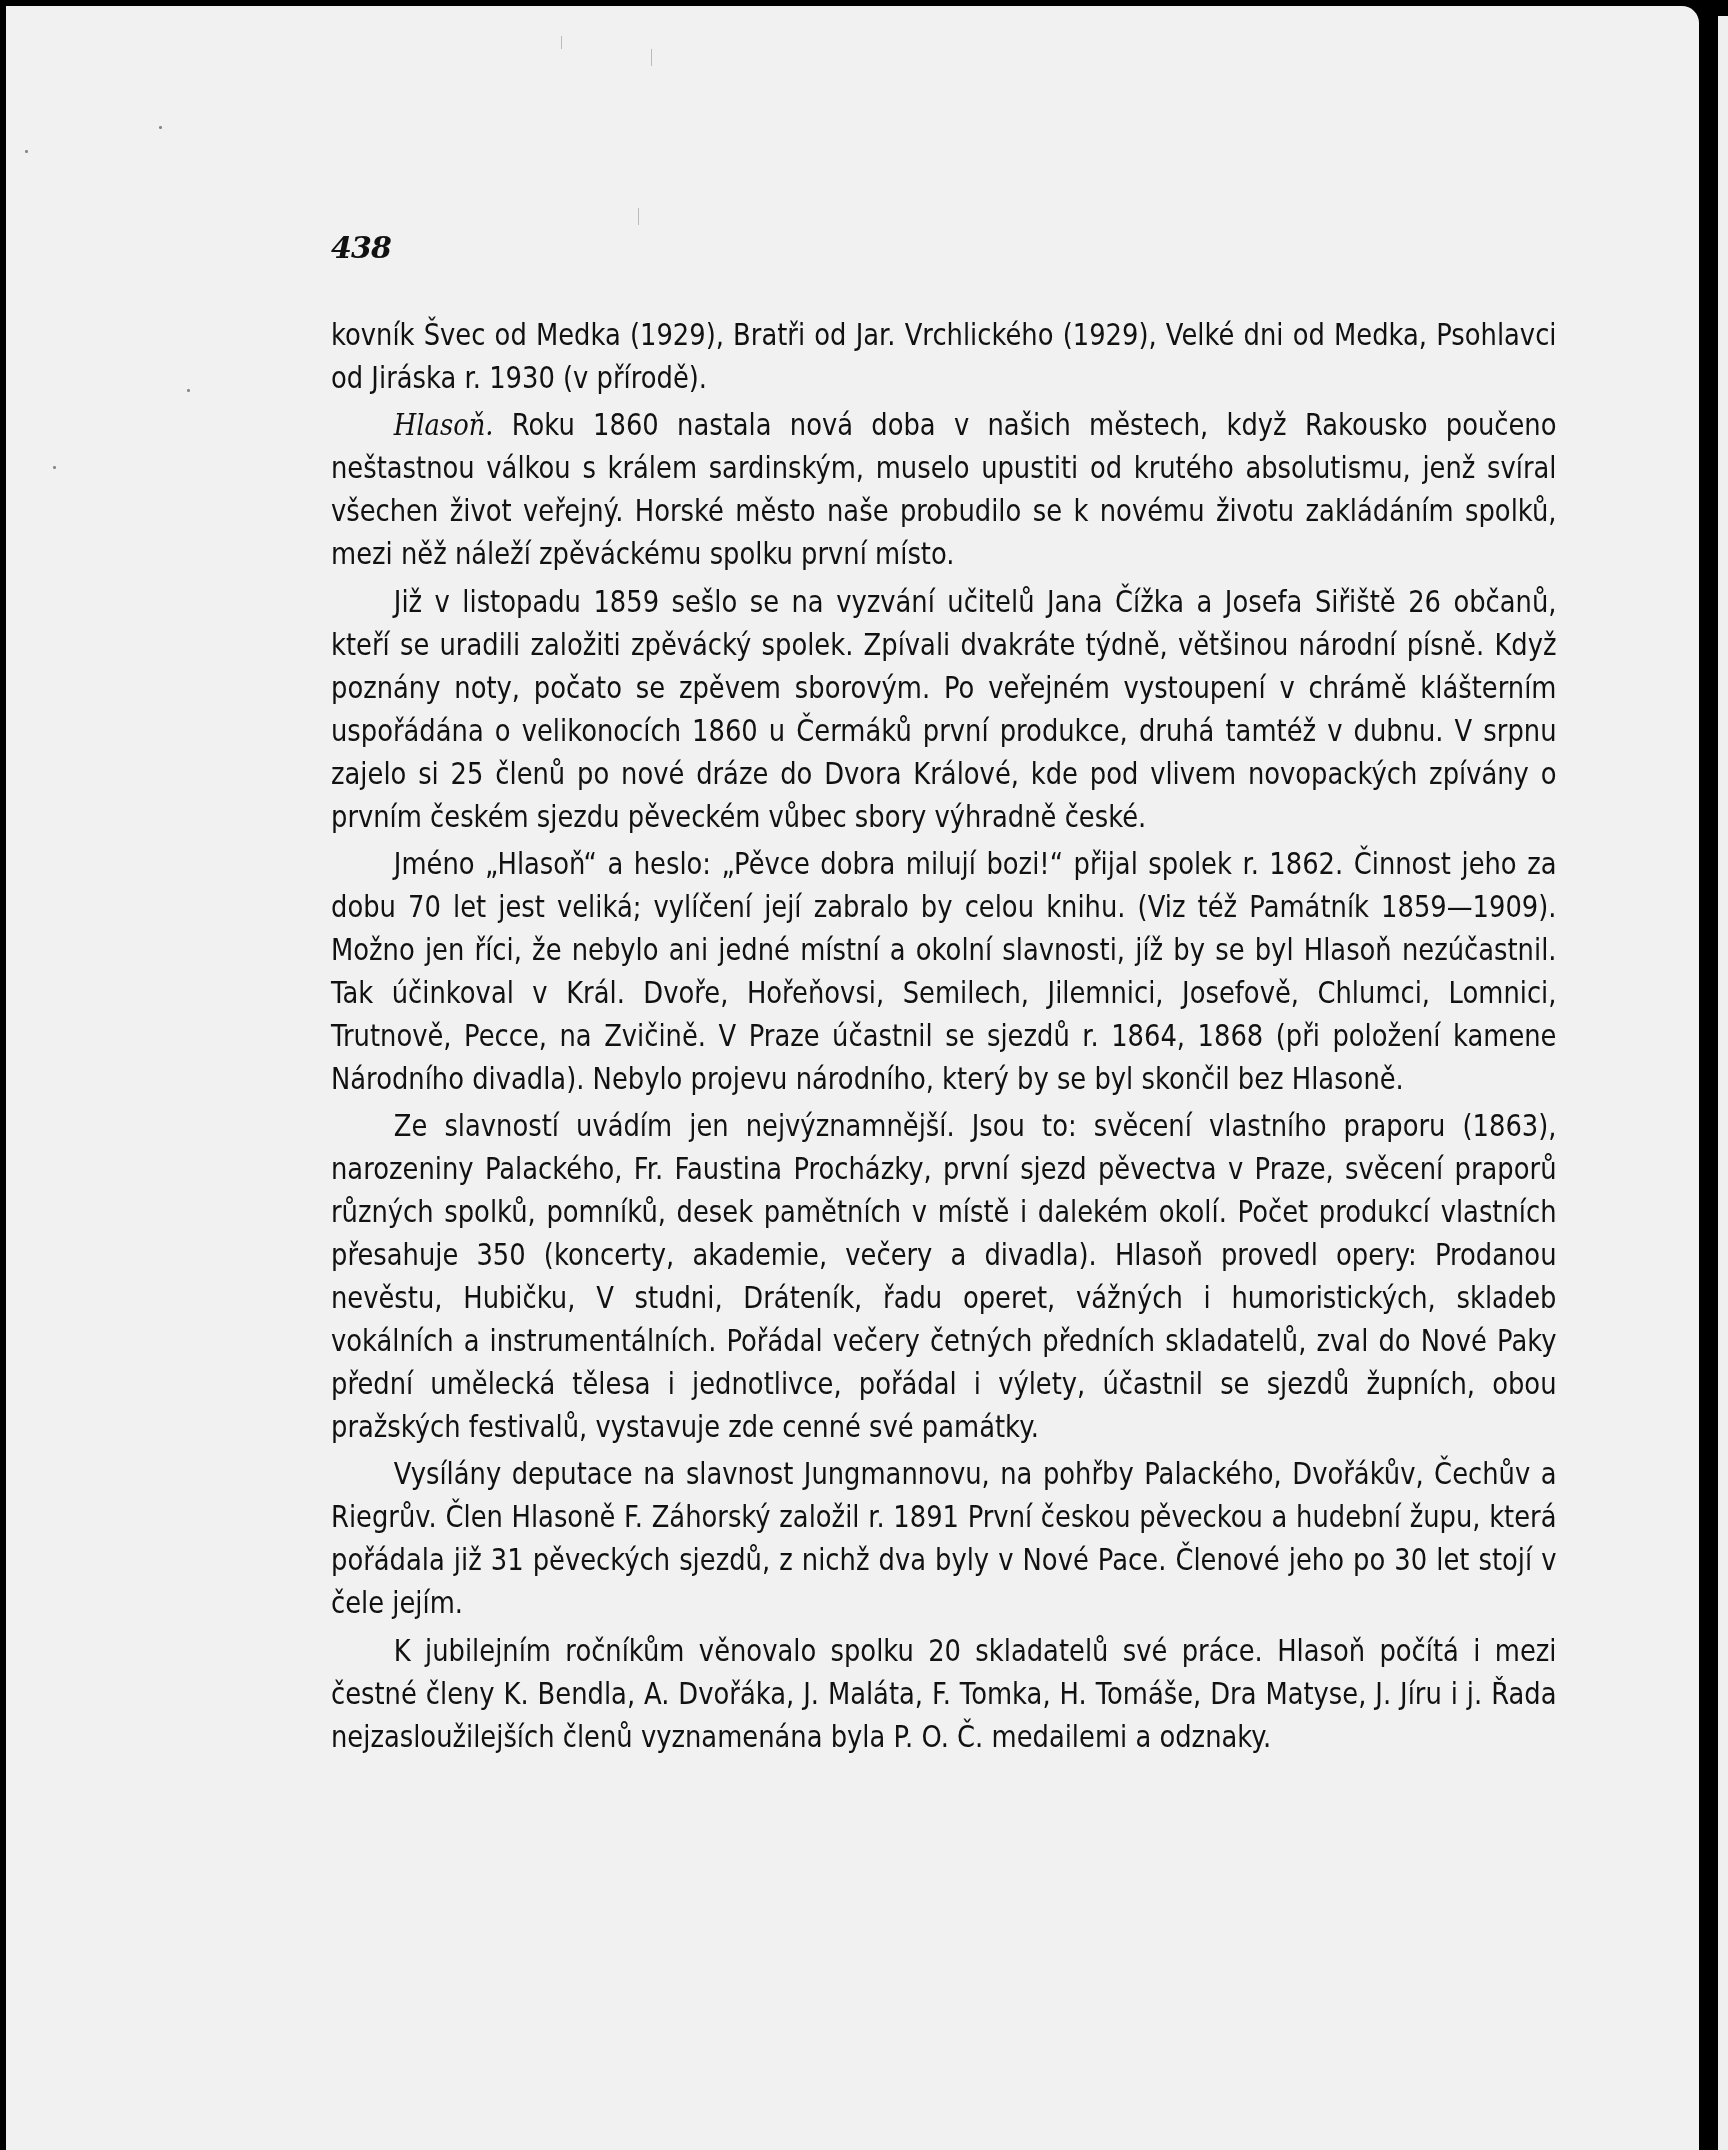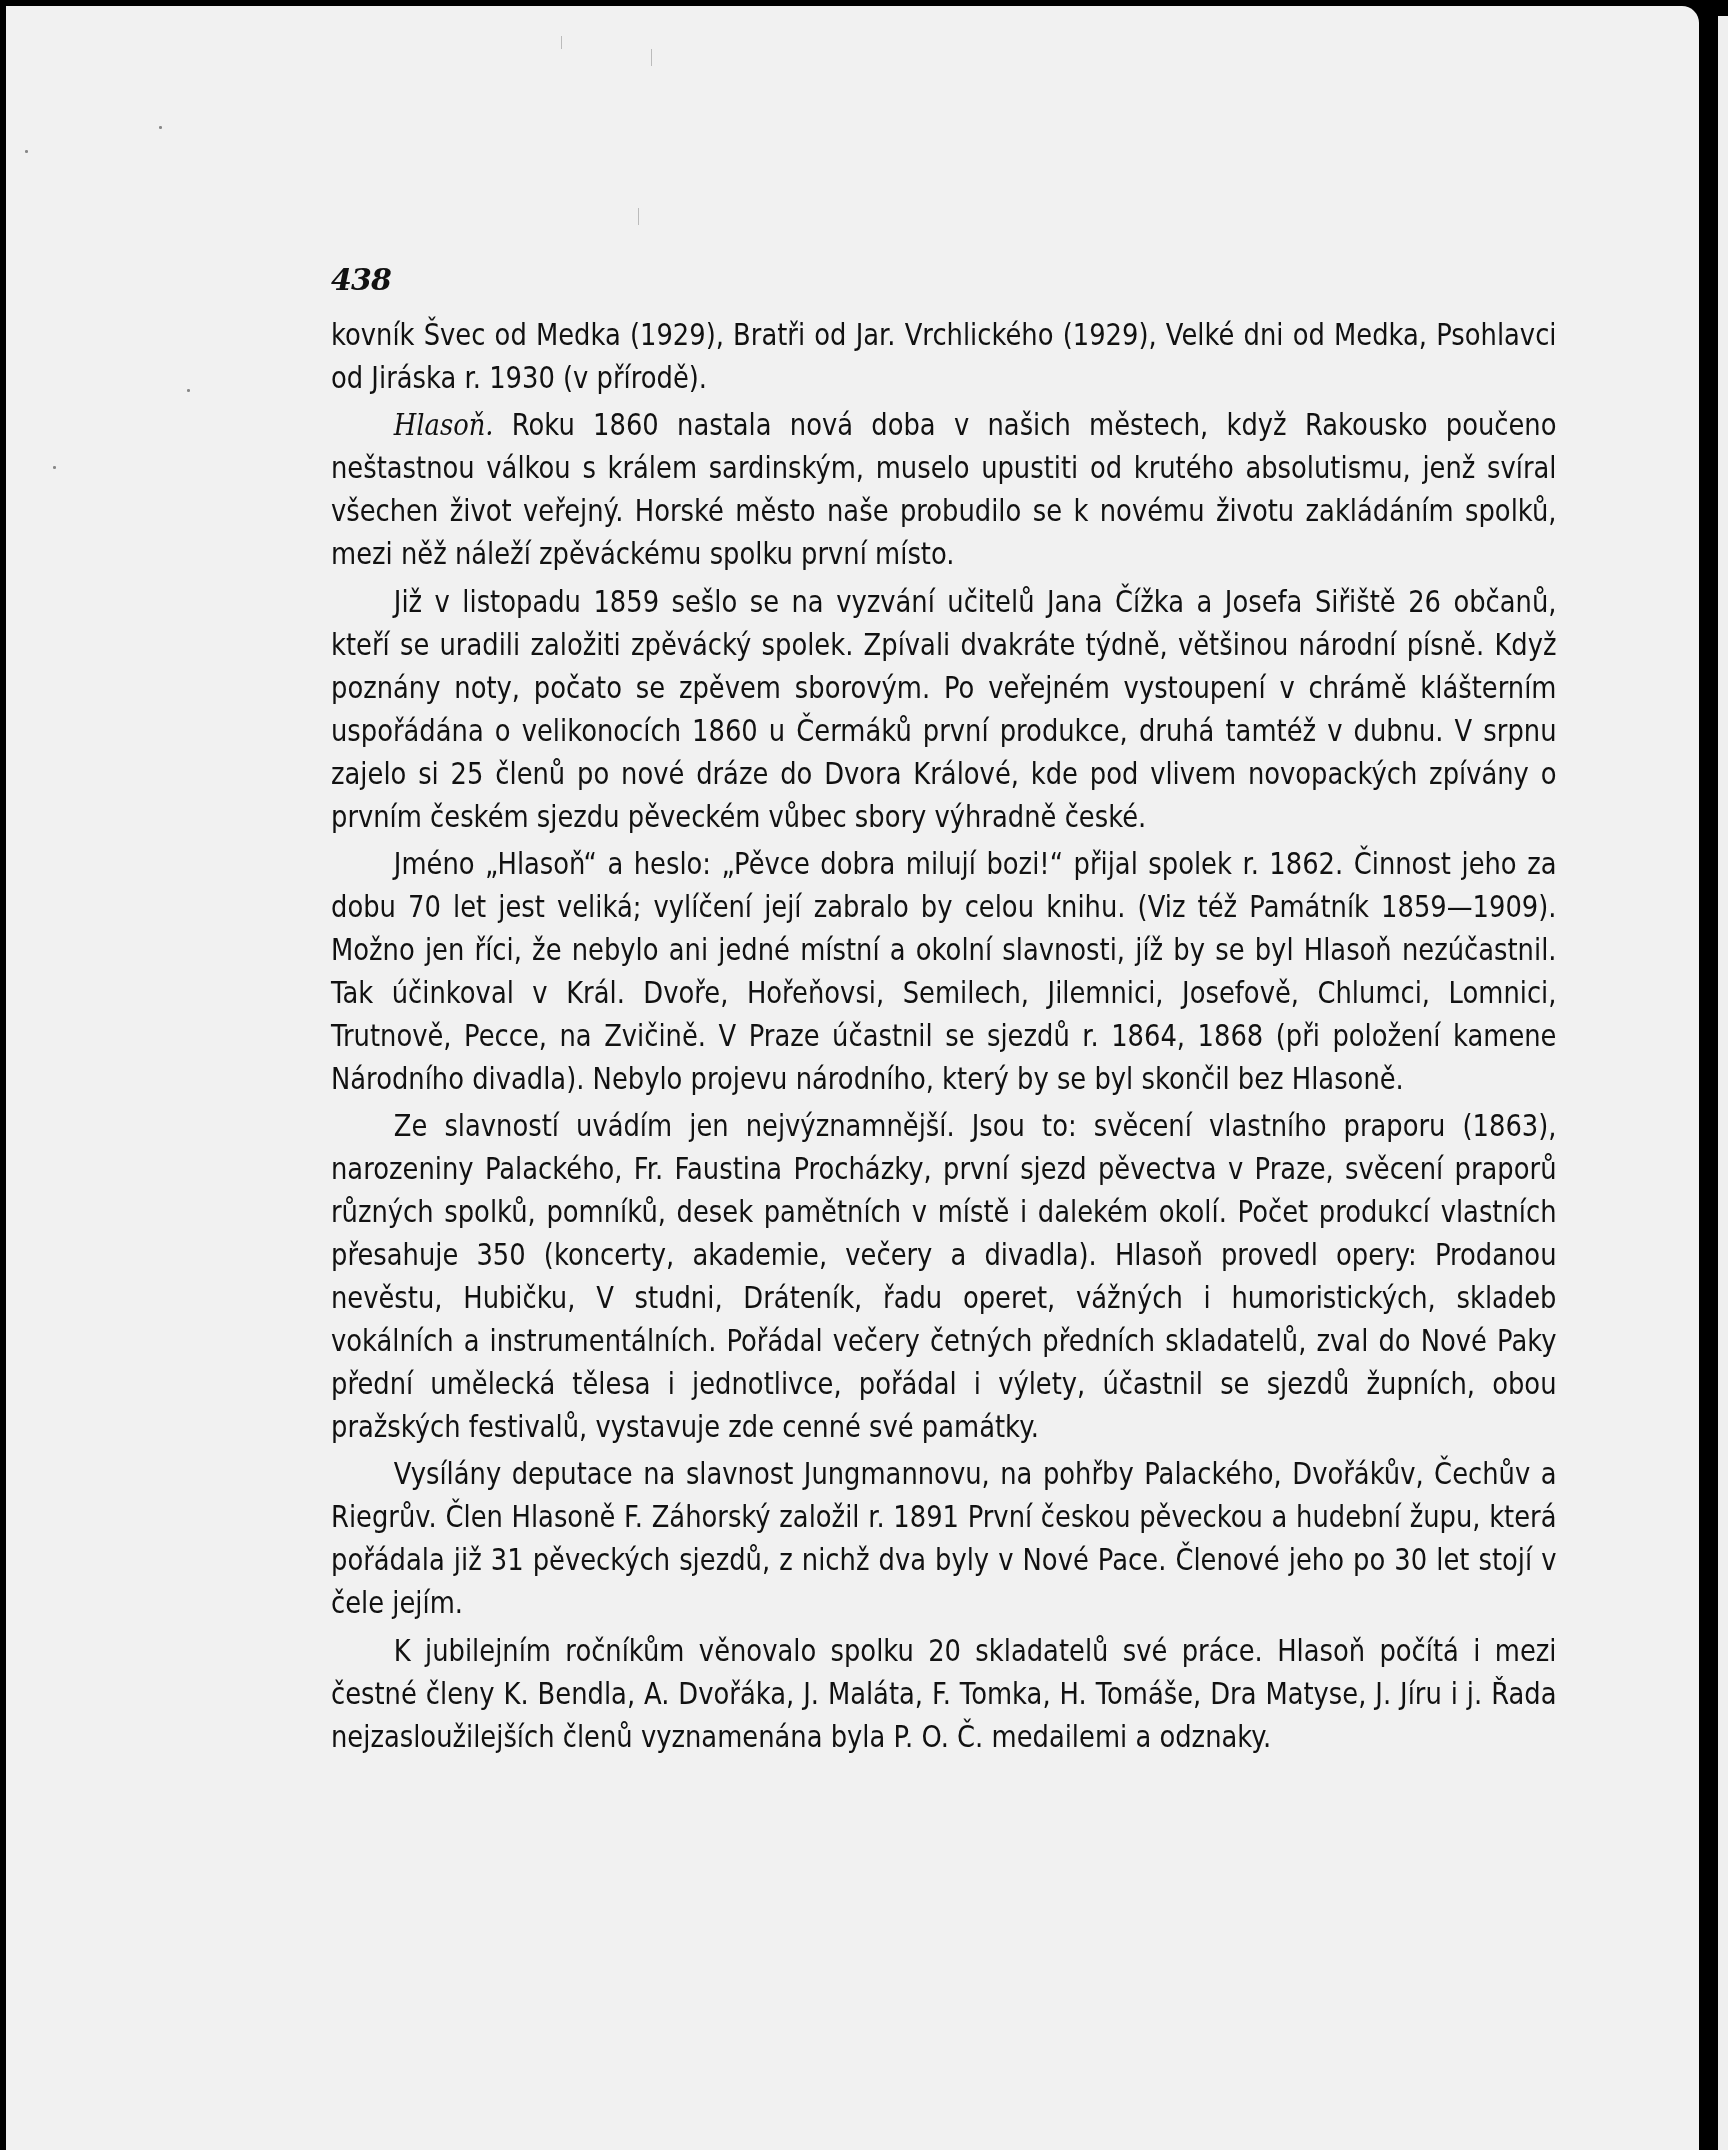--- a/index.html
+++ b/index.html
@@ -24,21 +24,20 @@
     }
     .page-number {
       position: absolute;
       left: 331px; top: 230px;
       font-family: "DejaVu Serif", serif;
       font-style: italic;
       font-weight: bold;
       font-size: 30px;
       color: #111;
       letter-spacing: -0.9px;
-      margin-top: 32px;
     }
     .text-block {
       position: absolute;
       left: 331px; top: 313px;
       width: 1226px;
       font-family: "DejaVu Sans", sans-serif;
       font-size: 30px;
       line-height: 43px;
       color: #111;
       transform: scaleX(0.86);

